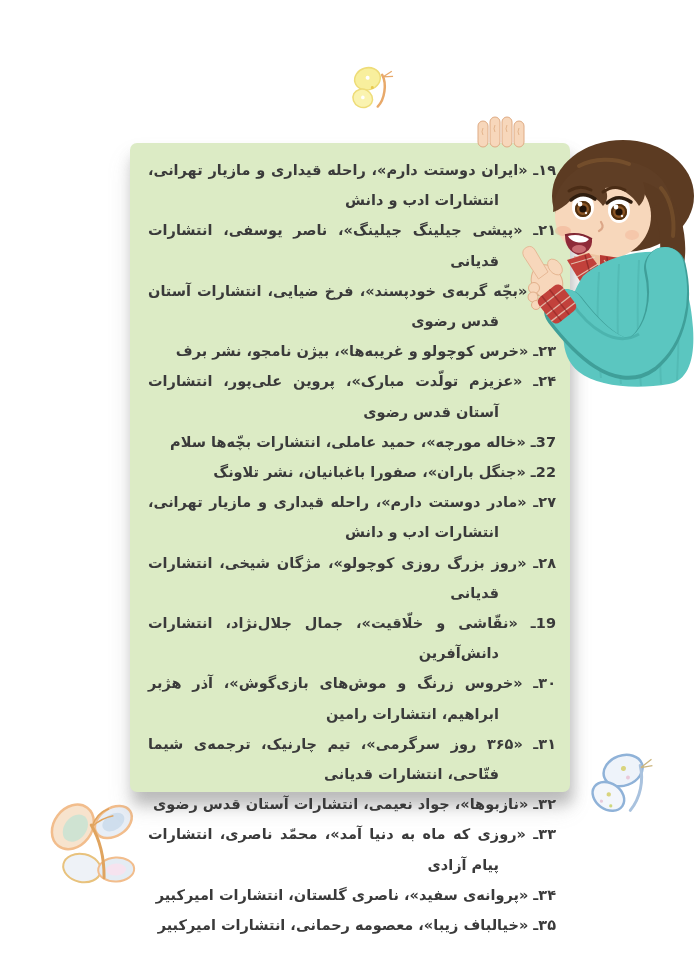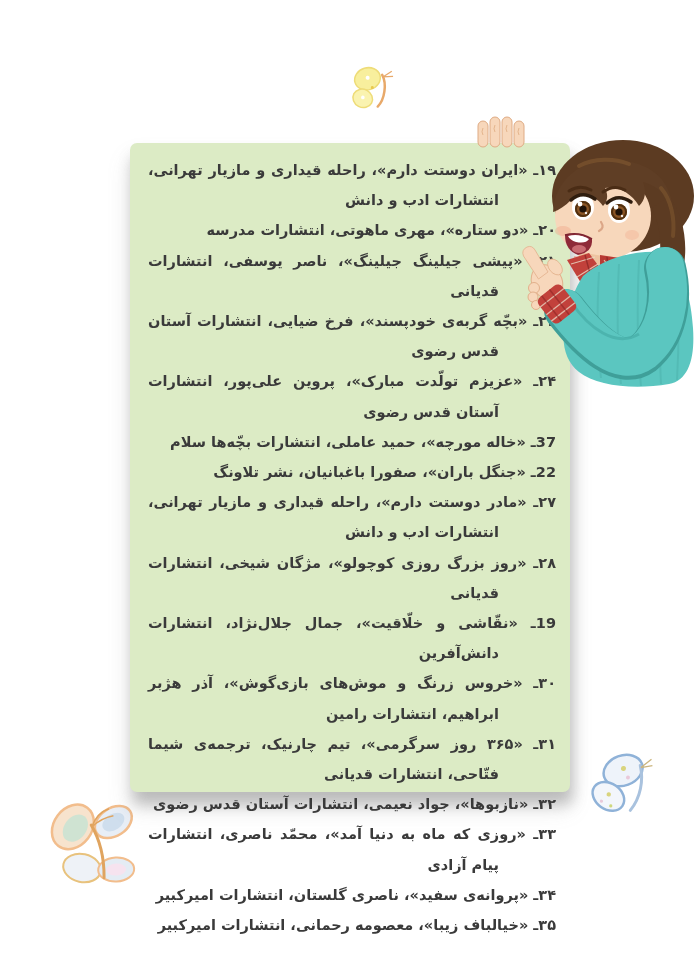--- a/index.html
+++ b/index.html
@@ -36,23 +36,23 @@
 </style>
 </head>
 <body>
 
 <div class="page">
 
   <div class="panel"></div>
 
   <ol class="booklist" id="list">
       <li><span>۱۹</span><span>ـ </span><span>«ایران دوستت دارم»، راحله قیداری و مازیار تهرانی، انتشارات ادب و دانش</span></li>
-      <li><span>۲۰</span><span>ـ </span><span>«دو ستاره»، مهری ماهوتی، انتشارات مدرسه</span></li>
       <li><span>۲۱</span><span>ـ </span><span>«پیشی جیلینگ جیلینگ»، ناصر یوسفی، انتشارات قدیانی</span></li>
       <li><span>۲۲</span><span>ـ </span><span>«بچّه گربه‌ی خودپسند»، فرخ ضیایی، انتشارات آستان قدس رضوی</span></li>
+      <li><span>۲۳</span><span>ـ </span><span>«خرس کوچولو و غریبه‌ها»، بیژن نامجو، نشر برف</span></li>
       <li><span>۲۴</span><span>ـ </span><span>«عزیزم تولّدت مبارک»، پروین علی‌پور، انتشارات آستان قدس رضوی</span></li>
       <li><span>37</span><span>ـ </span><span>«خاله مورچه»، حمید عاملی، انتشارات بچّه‌ها سلام</span></li>
       <li><span>22</span><span>ـ </span><span>«جنگل باران»، صفورا باغبانیان، نشر تلاونگ</span></li>
       <li><span>۲۷</span><span>ـ </span><span>«مادر دوستت دارم»، راحله قیداری و مازیار تهرانی، انتشارات ادب و دانش</span></li>
       <li><span>۲۸</span><span>ـ </span><span>«روز بزرگ روزی کوچولو»، مژگان شیخی، انتشارات قدیانی</span></li>
       <li><span>19</span><span>ـ </span><span>«نقّاشی و خلّاقیت»، جمال جلال‌نژاد، انتشارات دانش‌آفرین</span></li>
       <li><span>۳۰</span><span>ـ </span><span>«خروس زرنگ و موش‌های بازی‌گوش»، آذر هژبر ابراهیم، انتشارات رامین</span></li>
       <li><span>۳۱</span><span>ـ </span><span>«۳۶۵ روز سرگرمی»، تیم چارنیک، ترجمه‌ی شیما فتّاحی، انتشارات قدیانی</span></li>
       <li><span>۳۲</span><span>ـ </span><span>«نازبوها»، جواد نعیمی، انتشارات آستان قدس رضوی</span></li>
       <li><span>۳۳</span><span>ـ </span><span>«روزی که ماه به دنیا آمد»، محمّد ناصری، انتشارات پیام آزادی</span></li>

